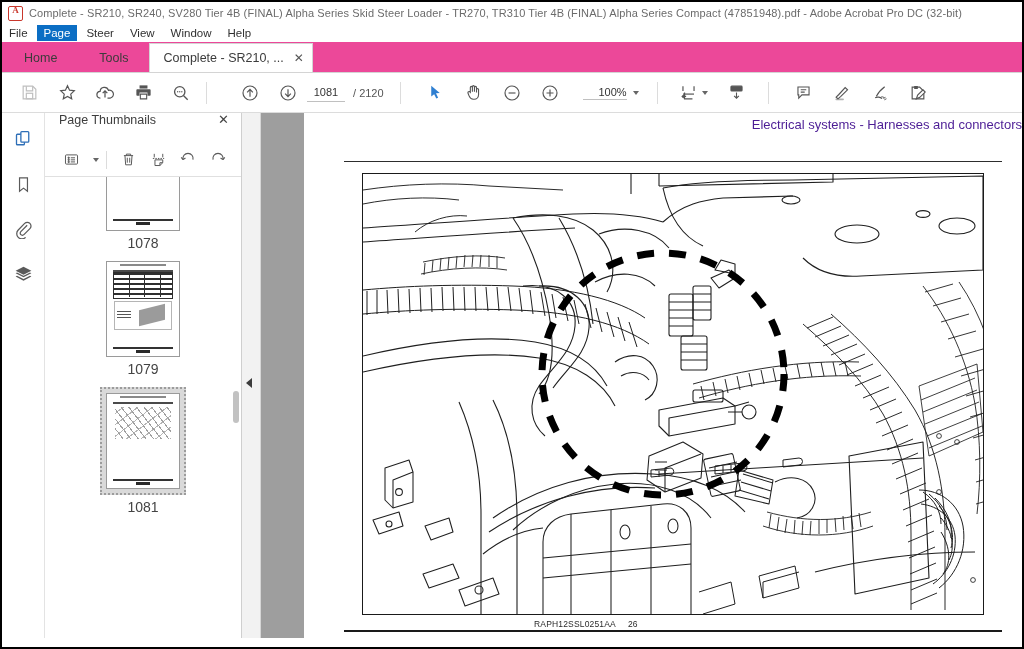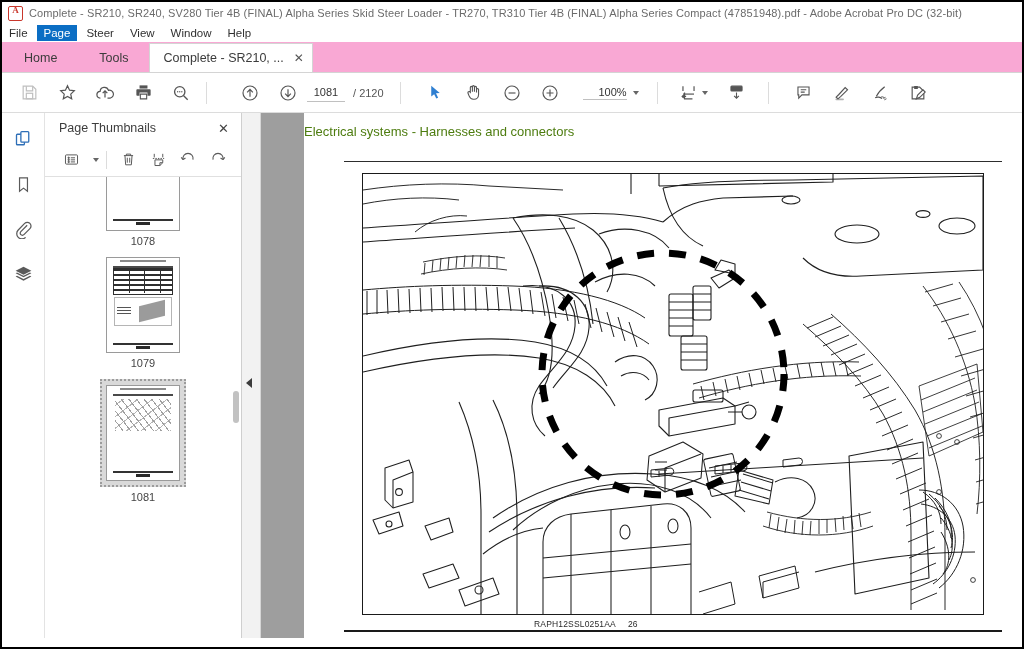--- a/index.html
+++ b/index.html
@@ -16,21 +16,21 @@
   .acro-logo{width:13px;height:13px;border-radius:2px;background:#ffffff;border:1px solid #c9372c;position:relative;flex:0 0 auto;margin-right:6px;}
   .acro-logo::after{content:"A";position:absolute;left:0;top:-2px;width:100%;text-align:center;font-size:9px;color:#c9372c;font-weight:bold;font-family:"Liberation Serif",serif;}
   .title-text{font-size:11px;color:#6b6b6b;white-space:nowrap;letter-spacing:.01em;}
 
   
   .menubar{height:18px;background:#fff;display:flex;align-items:center;box-sizing:border-box;}
   .menu-item{font-size:11.5px;color:#303030;padding:1px 7px;margin-right:2px;line-height:14px;}
   .menu-item.active{background:#0b6ec4;color:#fff;}
 
   
-  .tabstrip{height:30px;background:#f9a8d4;display:flex;align-items:flex-end;border-bottom:1px solid #d4d4d4;position:relative;text-align:right;}
+  .tabstrip{height:30px;background:#ec4899;display:flex;align-items:flex-end;border-bottom:1px solid #d4d4d4;position:relative;text-align:right;}
   .tab{height:29px;display:flex;align-items:center;padding:0 16px;font-size:12.5px;color:#3b3b3b;box-sizing:border-box;}
   .tab.home{padding:0 22px;}
   .tab.tools{padding:0 20px;}
   .tab.doc{background:#ffffff;border-left:1px solid #d4d4d4;border-right:1px solid #d4d4d4;border-top:1px solid #d4d4d4;height:29px;padding-right:8px;padding-left:14px;position:relative;}
   .tab .close-x{margin-left:10px;font-size:12px;color:#555;line-height:1;}
 
   
   .toolbar{height:40px;background:#fff;border-bottom:1px solid #dcdcdc;display:flex;align-items:center;padding:0 8px;box-sizing:border-box;}
   .tb-btn{width:38px;height:34px;display:flex;align-items:center;justify-content:center;color:#555;}
   .tb-btn.disabled{color:#bfbfbf;}
@@ -40,32 +40,32 @@
   .zoom-field{font-size:11px;color:#333;min-width:44px;text-align:right;border-bottom:1px solid #c0c0c0;padding-bottom:1px;}
   .caret{width:0;height:0;border-left:3.5px solid transparent;border-right:3.5px solid transparent;border-top:4px solid #666;margin-left:6px;}
 
   
   .body{display:flex;height:525px;}
   .rail{width:42px;background:#fff;border-right:1px solid #e3e3e3;padding-top:12px;display:flex;flex-direction:column;align-items:center;gap:17px;}
   .rail-btn{width:30px;height:28px;display:flex;align-items:center;justify-content:center;color:#5a5a5a;position:relative;}
   .rail-btn.active{color:#2e6fb7;}
 
   .thumbpanel{width:196px;background:#fff;border-right:1px solid #cfcfcf;display:flex;flex-direction:column;position:relative;}
-  .tp-head{height:30px;display:flex;align-items:center;justify-content:space-between;padding:0 12px 0 14px;box-sizing:border-box;gap:28px;}
+  .tp-head{height:30px;display:flex;align-items:flex-start;justify-content:space-between;padding:0 12px 0 14px;box-sizing:border-box;gap:28px;}
   .tp-title{font-size:12.5px;color:#3d3d3d;}
   .tp-close{font-size:13px;color:#444;line-height:1;}
   .tp-tools{height:34px;display:flex;align-items:center;padding-left:12px;border-bottom:1px solid #e0e0e0;gap:2px;box-sizing:border-box;}
   .tp-btn{width:28px;height:26px;display:flex;align-items:center;justify-content:center;color:#5a5a5a;}
   .tp-sep{width:1px;height:18px;background:#dcdcdc;margin:0 5px;}
   .thumbs{flex:1;overflow:hidden;position:relative;padding-top:4px;}
   .thumb-wrap{display:flex;flex-direction:column;align-items:center;margin-bottom:10px;}
   .thumb-page{background:#fff;border:1px solid #9a9a9a;box-sizing:border-box;position:relative;overflow:hidden;}
   .thumb-wrap.selected .thumb-page{outline:none;}
   .thumb-sel-box{padding:4px;border:2px dotted #9c9c9c;background:#d9d9d9;display:inline-block;}
-  .thumb-num{font-size:11px;color:#444;margin-top:4px;}
+  .thumb-num{font-size:14px;color:#444;margin-top:4px;}
   .tp-scroll{position:absolute;right:2px;width:6px;background:#ededed;border-radius:3px;}
   .tp-scroll-thumb{position:absolute;right:2px;width:6px;background:#c2c2c2;border-radius:3px;}
 
   
   .mp{position:absolute;inset:0;}
   .mp .hdr{position:absolute;left:8%;right:8%;top:5%;height:2px;background:#4a4a4a;}
   .mp .hdrtxt{position:absolute;left:18%;right:18%;top:2%;height:2px;background:#8a8a8a;}
   .mp .ftr{position:absolute;left:8%;right:8%;bottom:7%;height:2px;background:#333;}
   .mp .ftrtxt{position:absolute;left:40%;width:20%;bottom:3%;height:3px;background:#2a2a2a;}
   .mp .tbl{position:absolute;left:9%;right:9%;top:11%;height:26%;background:
@@ -81,21 +81,21 @@
        repeating-linear-gradient(-38deg,#a8a8a8 0 1px,transparent 1px 9px);
      opacity:.85;}
 
   
   .collapse-strip{width:18px;background:#f2f2f2;border-right:1px solid #d6d6d6;position:relative;}
   .collapse-arrow{position:absolute;top:265px;left:4px;width:0;height:0;border-top:5px solid transparent;border-bottom:5px solid transparent;border-right:6px solid #3c3c3c;}
 
   
   .viewer{flex:1;background:#9e9e9e;position:relative;overflow:hidden;display:flex;justify-content:flex-end;}
   .docpage{width:718px;background:#fff;position:relative;box-sizing:border-box;}
-  .doc-title{position:absolute;top:11px;left:0;right:0;text-align:left;font-size:13px;color:#4d7c0f;}
+  .doc-title{position:absolute;top:4px;left:0;right:0;text-align:right;font-size:13px;color:#4c1d95;}
   .doc-rule{position:absolute;top:48px;left:40px;right:20px;height:1px;background:#2d2d2d;}
   .fig-frame{position:absolute;left:58px;top:60px;width:620px;height:440px;border:1.6px solid #1a1a1a;background:#fff;overflow:hidden;}
   .fig-cap{position:absolute;left:230px;top:506px;font-size:8.5px;color:#2a2a2a;letter-spacing:.02em;}
   .fig-cap2{position:absolute;left:324px;top:506px;font-size:8.5px;color:#2a2a2a;}
   .doc-bottom-rule{position:absolute;left:40px;right:20px;bottom:6px;height:1.6px;background:#1a1a1a;}
   .svgfill{position:absolute;inset:0;width:100%;height:100%;}
 </style>
 </head>
 <body>
 

